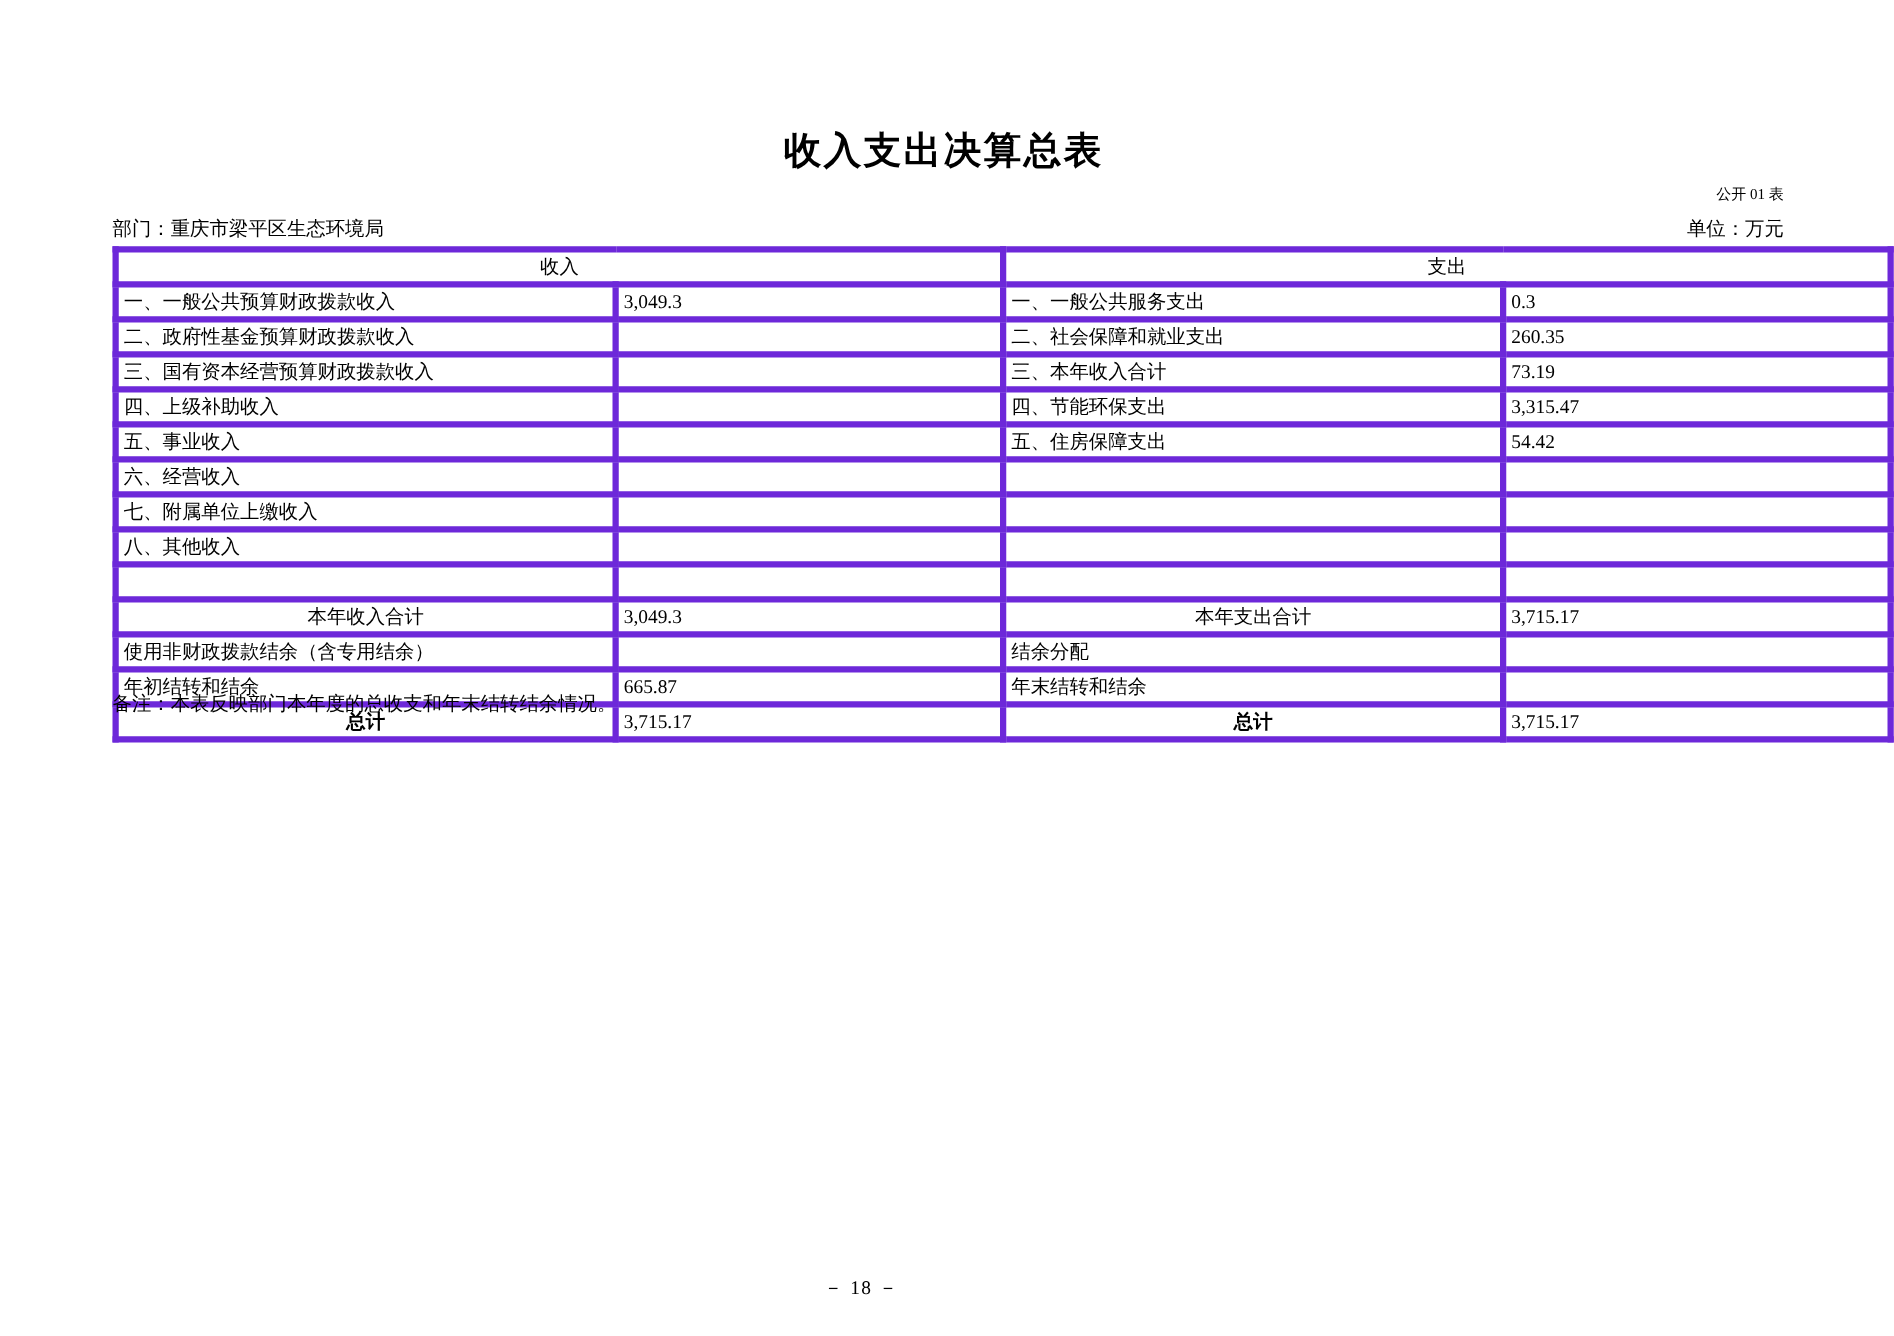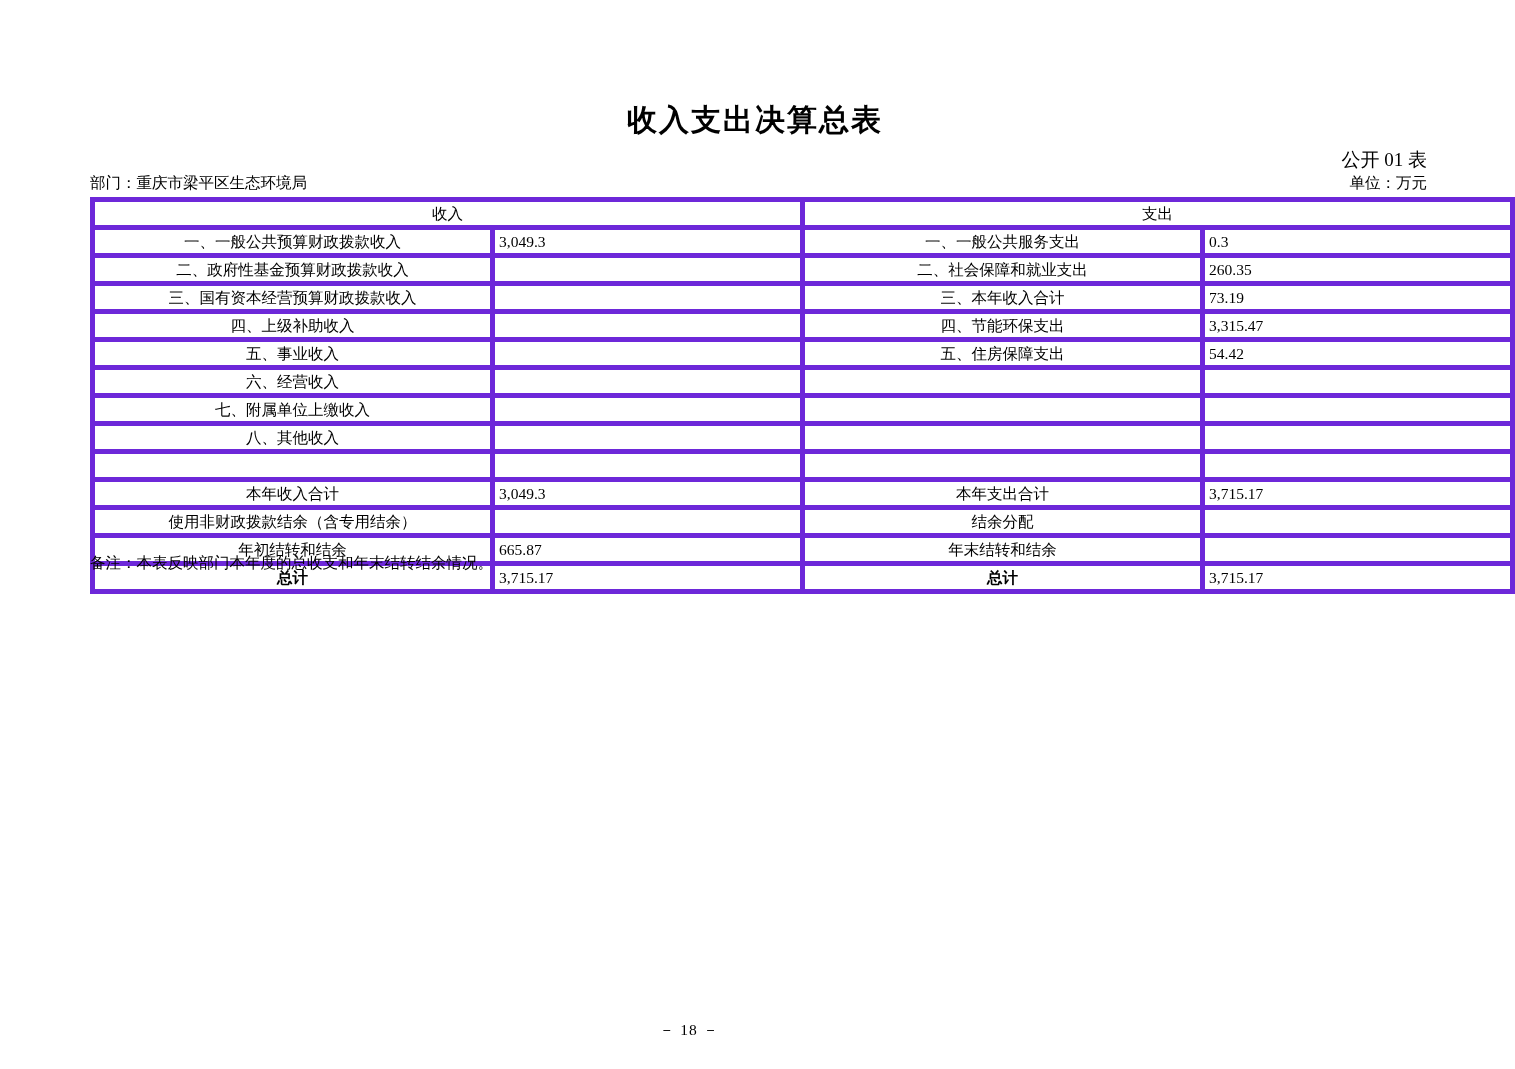--- a/index.html
+++ b/index.html
@@ -28,21 +28,21 @@
     text-align: center;
     font-size: 30px;
     font-weight: bold;
     font-family: "DejaVu Serif", "Liberation Serif", serif;
     letter-spacing: 2px;
   }
   .sheet-no {
     position: absolute;
     top: 147px;
     right: 88px;
-    font-size: 19px;
+    font-size: 12px;
     font-family: "Liberation Serif", serif;
   }
   .dept-line {
     position: absolute;
     top: 173px;
     left: 90px;
     font-size: 15.5px;
   }
   .unit-line {
     position: absolute;
@@ -65,21 +65,21 @@
     padding: 0 4px;
     vertical-align: middle;
     line-height: 1.15;
     white-space: nowrap;
     overflow: hidden;
   }
   .c-label  { width: 400px; }
   .c-value  { width: 310px; }
   .ctr { text-align: center; }
   .rgt { text-align: left; padding-right: 8px; }
-  .lft { text-align: center; padding-left: 6px; }
+  .lft { text-align: left; padding-left: 6px; }
   .bold { font-weight: bold; }
   .empty-row td { height: 23px; }
   .note {
     position: absolute;
     top: 553px;
     left: 90px;
     font-size: 15.5px;
     text-align: right;
   }
   .page-num {

